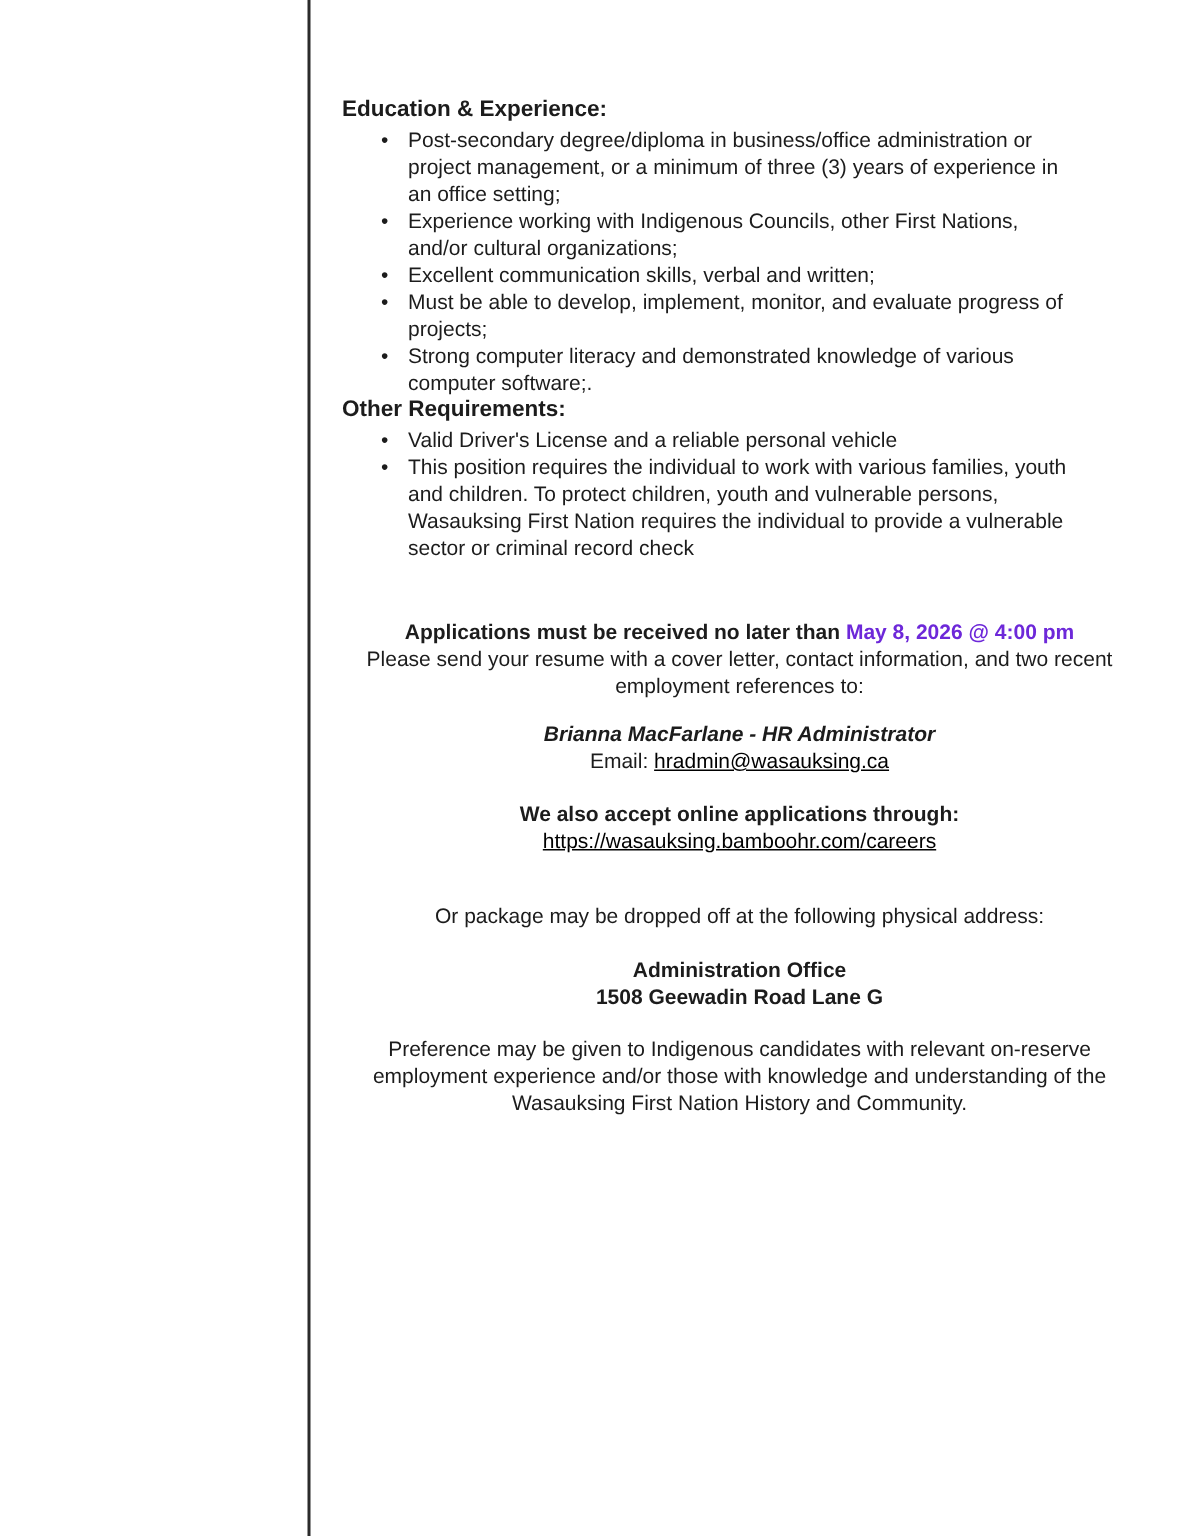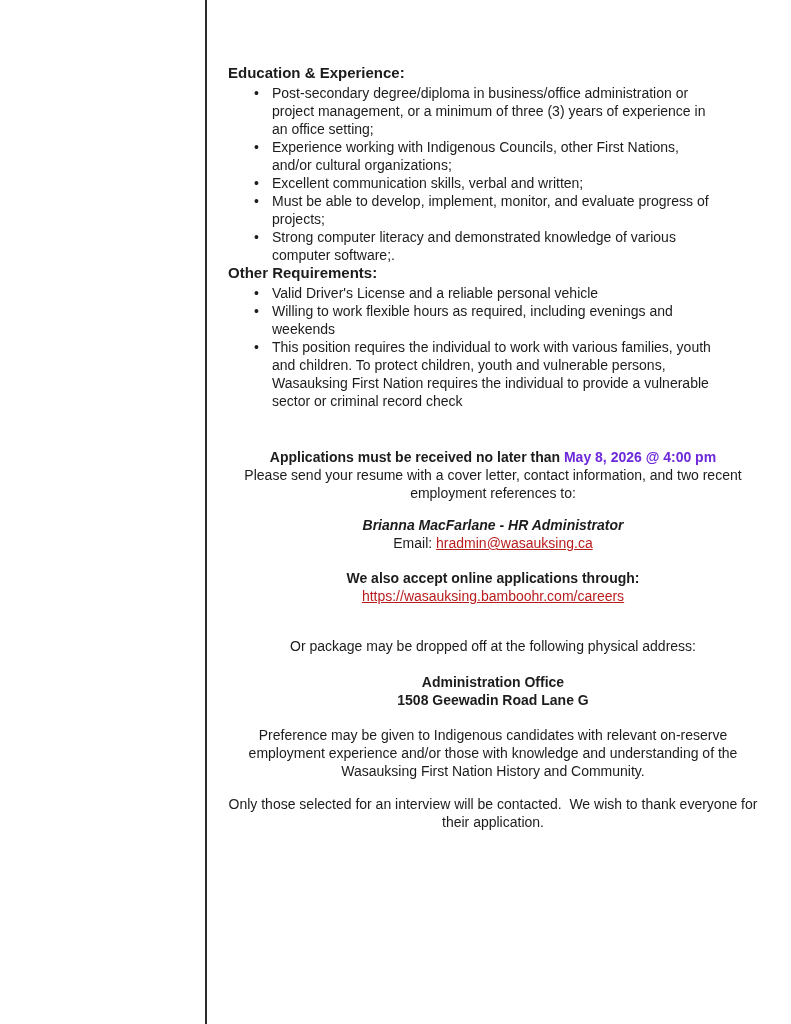--- a/index.html
+++ b/index.html
@@ -54,21 +54,21 @@
     content: "\2022";
     position: absolute;
     left: 26px;
     top: 0;
   }
   .center { text-align: center; }
   .bold { font-weight: bold; }
   .bolditalic { font-weight: bold; font-style: italic; }
   .red { color: #6d28d9; }
   a.doc-link {
-    color: #b91c1c;
+    color: #000000;
     text-decoration: underline;
     cursor: pointer;
   }
   .prewrap { white-space: pre-wrap; }
 
   .gap-other   { }
   .gap-apps    { margin-top: 38px; }
   .gap-contact { margin-top: 14px; }
   .gap-online  { margin-top: 17px; }
   .gap-dropoff { margin-top: 32px; }
@@ -89,21 +89,20 @@
       <li>Post-secondary degree/diploma in business/office administration or project management, or a minimum of three (3) years of experience in an office setting;</li>
       <li>Experience working with Indigenous Councils, other First Nations, and/or cultural organizations;</li>
       <li>Excellent communication skills, verbal and written;</li>
       <li>Must be able to develop, implement, monitor, and evaluate progress of projects;</li>
       <li>Strong computer literacy and demonstrated knowledge of various computer software;.</li>
     </ul>
 
     <h3 class="heading gap-other">Other Requirements:</h3>
     <ul class="bullets">
       <li>Valid Driver's License and a reliable personal vehicle</li>
-      <li>Willing to work flexible hours as required, including evenings and weekends</li>
       <li>This position requires the individual to work with various families, youth and children. To protect children, youth and vulnerable persons, Wasauksing First Nation requires the individual to provide a vulnerable sector or criminal record check</li>
     </ul>
 
     <p class="center bold gap-apps"><span>Applications must be received no later than </span><span class="red">May 8, 2026 @ 4:00 pm</span></p>
     <p class="center">Please send your resume with a cover letter, contact information, and two recent employment references to:</p>
 
     <p class="center bolditalic gap-contact">Brianna MacFarlane - HR Administrator</p>
     <p class="center"><span>Email: </span><a class="doc-link">hradmin@wasauksing.ca</a></p>
 
     <p class="center bold gap-online">We also accept online applications through:</p>
@@ -111,16 +110,15 @@
 
     <p class="center gap-dropoff">Or package may be dropped off at the following physical address:</p>
 
     <div class="gap-address">
       <p class="center bold">Administration Office</p>
       <p class="center bold">1508 Geewadin Road Lane G</p>
     </div>
 
     <p class="center gap-pref">Preference may be given to Indigenous candidates with relevant on-reserve employment experience and/or those with knowledge and understanding of the Wasauksing First Nation History and Community.</p>
 
-    <p class="center prewrap gap-closing">Only those selected for an interview will be contacted.  We wish to thank everyone for their application.</p>
 
   </div>
 </div>
 
 </body></html>

